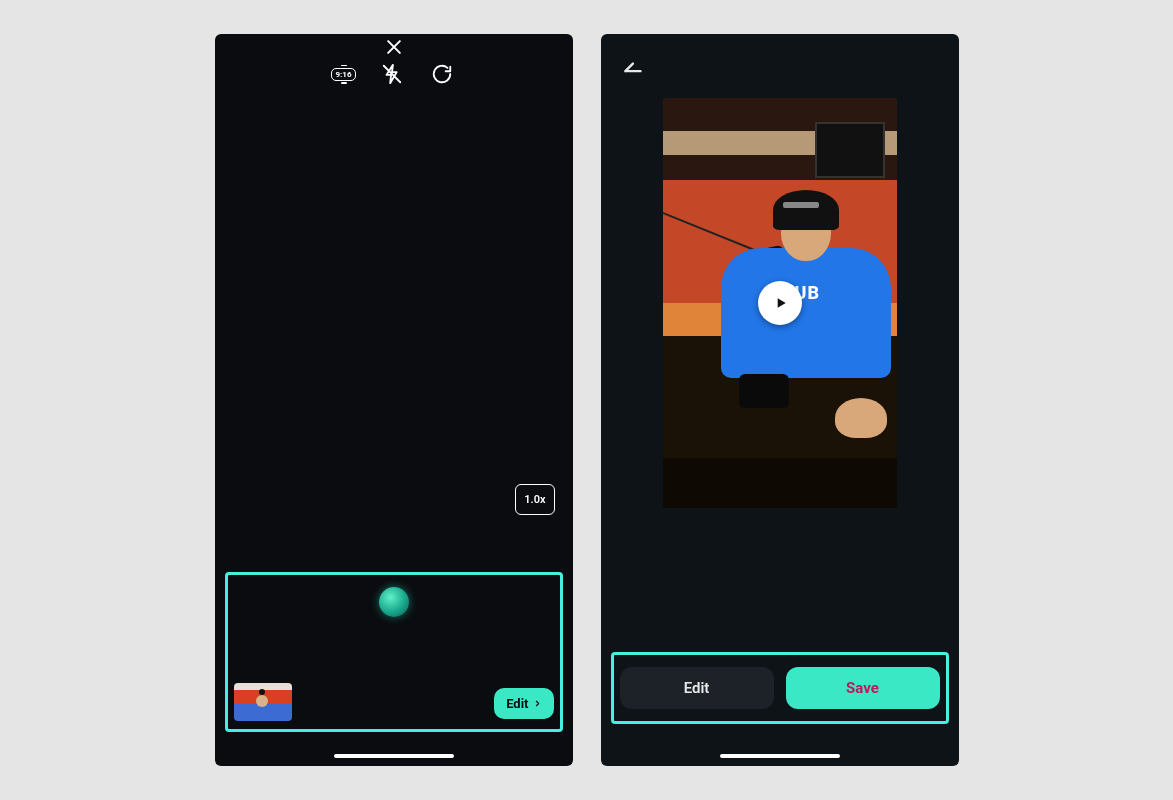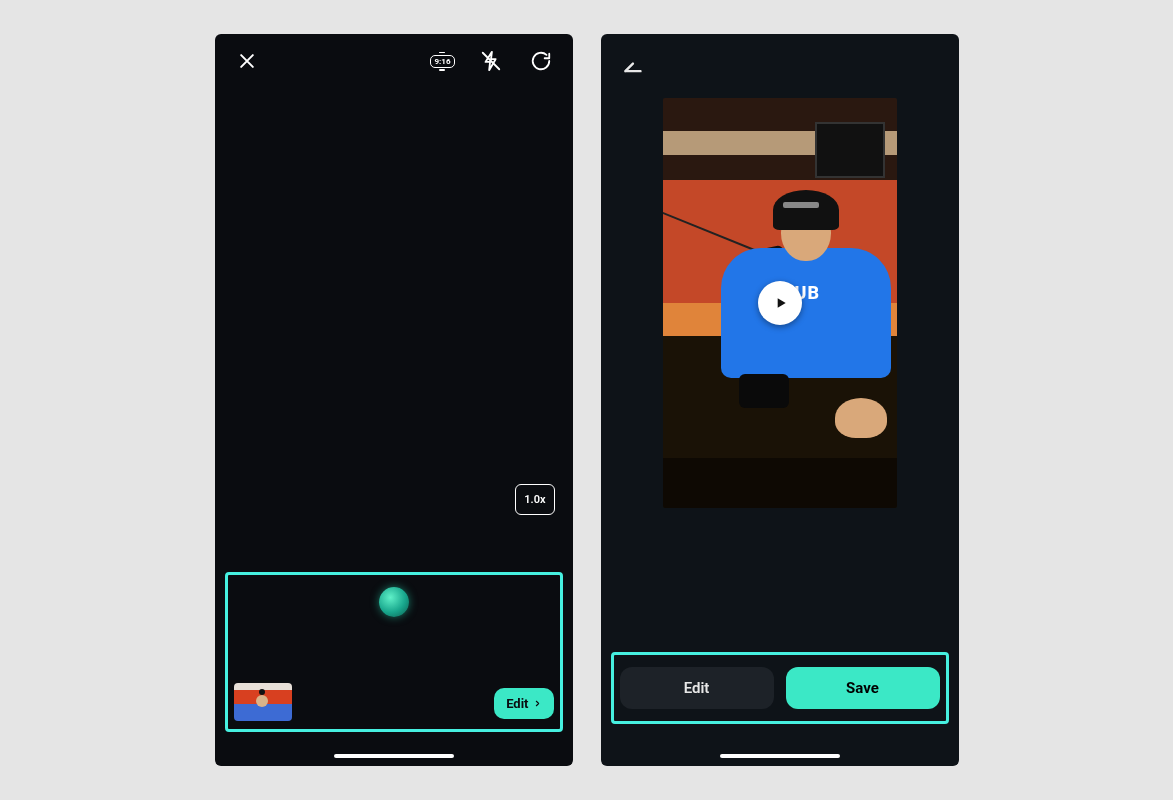--- a/index.html
+++ b/index.html
@@ -33,20 +33,21 @@
   }
   
   .topbar {
     position: absolute;
     top: 0; left: 0; right: 0;
     height: 54px;
     display: flex;
     align-items: center;
     justify-content: space-between;
     padding: 0 18px;
+    flex-direction: column;
   }
   .topbar-right {
     display: flex;
     align-items: center;
     gap: 22px;
   }
   .icon-btn {
     width: 28px; height: 28px;
     display: flex; align-items: center; justify-content: center;
     color: #fff;
@@ -281,21 +282,21 @@
     color:#e8e8e8;
     border-radius:12px;
     display:flex;align-items:center;justify-content:center;
     font-size:15px;font-weight:600;
     cursor:pointer;
   }
   .btn-primary {
     flex:1;
     height:42px;
     background:#3be8c6;
-    color:#000000;
+    color:#be185d;
     border-radius:12px;
     display:flex;align-items:center;justify-content:center;
     font-size:15px;font-weight:700;
     cursor:pointer;
   }
 </style>
 </head>
 <body>
 
 <div class="canvas">

